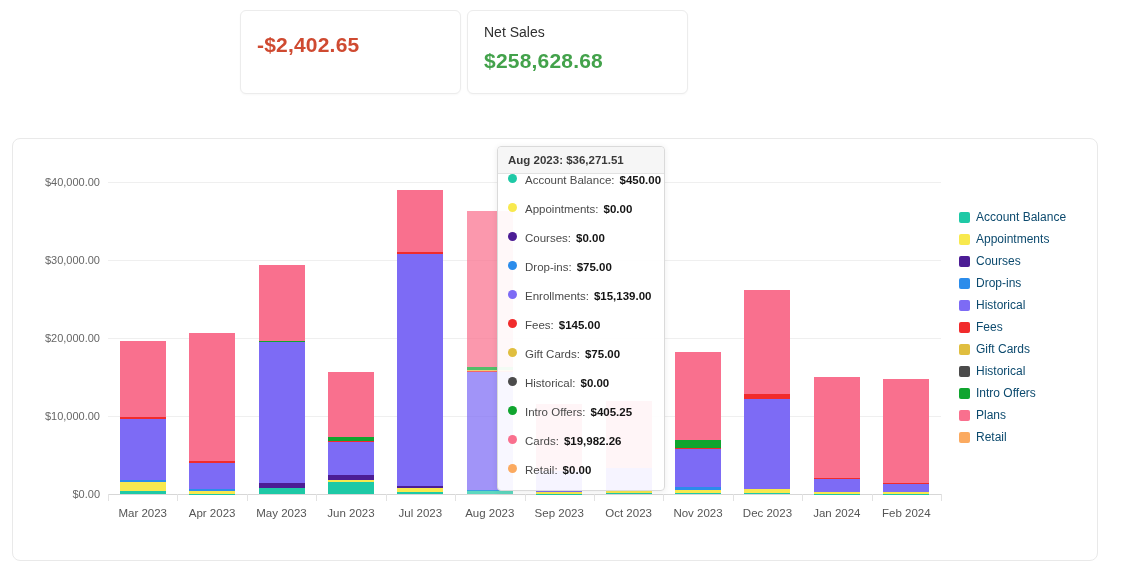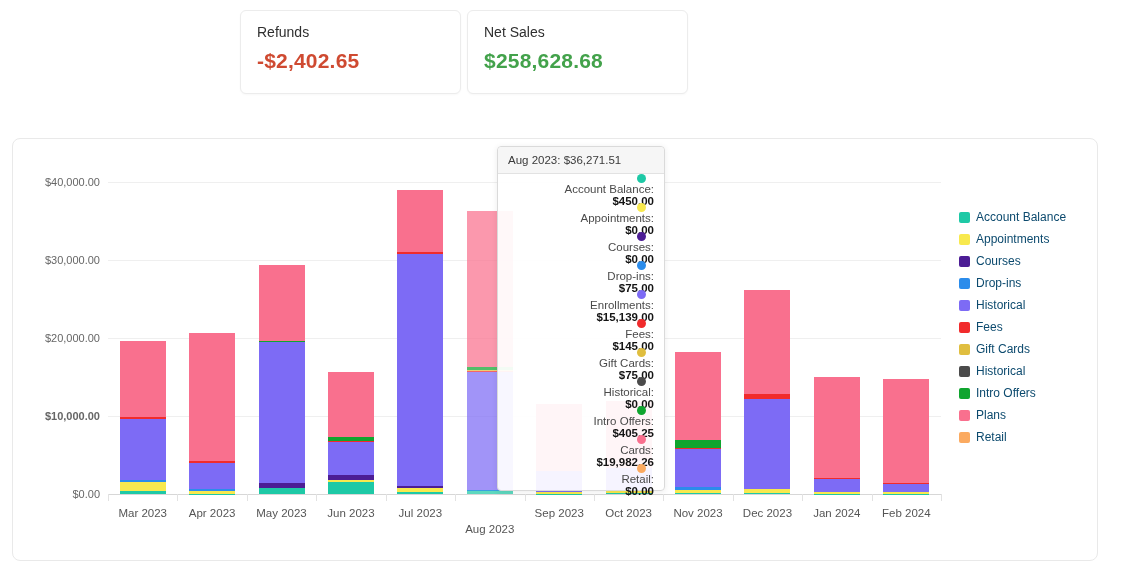--- a/index.html
+++ b/index.html
@@ -30,50 +30,49 @@
   .legend-item{display:flex;align-items:center;margin-bottom:8px;cursor:pointer;}
   .legend-swatch{width:11px;height:11px;border-radius:2px;margin-right:6px;flex:none;}
   .legend-label{font-size:12px;color:#0c4a6e;}
 
   
   .tooltip{position:absolute;left:484px;top:7px;width:168px;height:345px;z-index:5;
            background:rgba(255,255,255,0.93);border:1px solid #dadada;border-radius:4px;
            box-shadow:0 1px 6px rgba(0,0,0,0.08);box-sizing:border-box;}
   .tooltip-header{height:26px;line-height:26px;padding:0 10px;background:rgba(245,245,245,0.92);
                   border-bottom:1px solid #e2e2e2;font-size:11.5px;color:#3a3a3a;
-                  border-radius:4px 4px 0 0;white-space:nowrap;overflow:hidden;}
-  .tooltip-row{display:flex;align-items:flex-end;height:29px;padding:0 10px;
-               font-size:11.5px;color:#4a4a4a;white-space:nowrap;flex-direction:column;}
+                  border-radius:4px 4px 0 0;white-space:nowrap;overflow:hidden;font-weight:bold;}
+  .tooltip-row{display:flex;align-items:flex-start;height:29px;padding:0 10px;
+               font-size:11.5px;color:#4a4a4a;white-space:nowrap;}
   .tooltip-dot{width:9px;height:9px;border-radius:50%;margin-right:8px;flex:none;}
   .tooltip-value{font-weight:bold;color:#141414;margin-left:5px;}
 </style>
 </head>
 <body>
 
 <div class="page">
 
   <div class="stat-card" style="left:240px">
-    <div class="stat-label">Refunds</div>
     <div class="stat-value" style="color: rgb(207, 74, 49);">-$2,402.65</div>
   </div>
   <div class="stat-card" style="left:467px">
     <div class="stat-label">Net Sales</div>
     <div class="stat-value" style="color: rgb(67, 162, 75);">$258,628.68</div>
   </div>
 
   <div class="chart-card">
     <div class="plot">
         <div class="gridline" style="top: 0px;"></div>
         <div class="ylabel" style="top: 0px;">$40,000.00</div>
         <div class="gridline" style="top: 78px;"></div>
         <div class="ylabel" style="top: 78px;">$30,000.00</div>
         <div class="gridline" style="top: 156px;"></div>
         <div class="ylabel" style="top: 156px;">$20,000.00</div>
         <div class="gridline" style="top: 234px;"></div>
-        <div class="ylabel" style="top: 234px; font-weight: bold;">$10,000.00</div>
+        <div class="ylabel" style="top: 234px;">$10,000.00</div>
         <div class="gridline zero" style="top: 312px;"></div>
         <div class="ylabel" style="top: 312px;">$0.00</div>
         <div class="xtick" style="left: 0px;"></div>
         <div class="xtick" style="left: 69.42px;"></div>
         <div class="xtick" style="left: 138.83px;"></div>
         <div class="xtick" style="left: 208.25px;"></div>
         <div class="xtick" style="left: 277.67px;"></div>
         <div class="xtick" style="left: 347.08px;"></div>
         <div class="xtick" style="left: 416.5px;"></div>
         <div class="xtick" style="left: 485.92px;"></div>
@@ -110,21 +109,21 @@
         <div class="bar-seg" style="left: 219.96px; width: 46px; top: 258.73px; height: 1.01px; background: rgb(241, 43, 44);"></div>
         <div class="bar-seg" style="left: 219.96px; width: 46px; top: 255.37px; height: 3.35px; background: rgb(16, 165, 47);"></div>
         <div class="bar-seg" style="left: 219.96px; width: 46px; top: 190.01px; height: 65.36px; background: rgb(249, 112, 142);"></div>
         <div class="xlabel" style="left: 277.67px; width: 69.42px;">Jul 2023</div>
         <div class="bar-seg" style="left: 289.38px; width: 46px; top: 309.66px; height: 2.34px; background: rgb(30, 201, 166);"></div>
         <div class="bar-seg" style="left: 289.38px; width: 46px; top: 306.35px; height: 3.31px; background: rgb(248, 233, 78);"></div>
         <div class="bar-seg" style="left: 289.38px; width: 46px; top: 304.01px; height: 2.34px; background: rgb(76, 29, 149);"></div>
         <div class="bar-seg" style="left: 289.38px; width: 46px; top: 71.99px; height: 232.01px; background: rgb(125, 107, 245);"></div>
         <div class="bar-seg" style="left: 289.38px; width: 46px; top: 69.97px; height: 2.03px; background: rgb(241, 43, 44);"></div>
         <div class="bar-seg" style="left: 289.38px; width: 46px; top: 8.03px; height: 61.93px; background: rgb(249, 112, 142);"></div>
-        <div class="xlabel" style="left: 347.08px; width: 69.42px; margin-top: 16px;">Aug 2023</div>
+        <div class="xlabel" style="left: 347.08px; width: 69.42px;">Aug 2023</div>
         <div class="bar-seg" style="left: 358.79px; width: 46px; top: 308.49px; height: 3.51px; background: rgb(30, 201, 166); opacity: 0.72;"></div>
         <div class="bar-seg" style="left: 358.79px; width: 46px; top: 307.91px; height: 1px; background: rgb(43, 140, 235); opacity: 0.72;"></div>
         <div class="bar-seg" style="left: 358.79px; width: 46px; top: 189.82px; height: 118.08px; background: rgb(125, 107, 245); opacity: 0.72;"></div>
         <div class="bar-seg" style="left: 358.79px; width: 46px; top: 188.69px; height: 1.13px; background: rgb(241, 43, 44); opacity: 0.72;"></div>
         <div class="bar-seg" style="left: 358.79px; width: 46px; top: 188.1px; height: 1px; background: rgb(224, 190, 63); opacity: 0.72;"></div>
         <div class="bar-seg" style="left: 358.79px; width: 46px; top: 184.94px; height: 3.16px; background: rgb(16, 165, 47); opacity: 0.72;"></div>
         <div class="bar-seg" style="left: 358.79px; width: 46px; top: 29.08px; height: 155.86px; background: rgb(249, 112, 142); opacity: 0.72;"></div>
         <div class="xlabel" style="left: 416.5px; width: 69.42px;">Sep 2023</div>
         <div class="bar-seg" style="left: 428.21px; width: 46px; top: 311.61px; height: 1px; background: rgb(30, 201, 166);"></div>
         <div class="bar-seg" style="left: 428.21px; width: 46px; top: 310.44px; height: 1.17px; background: rgb(248, 233, 78);"></div>

